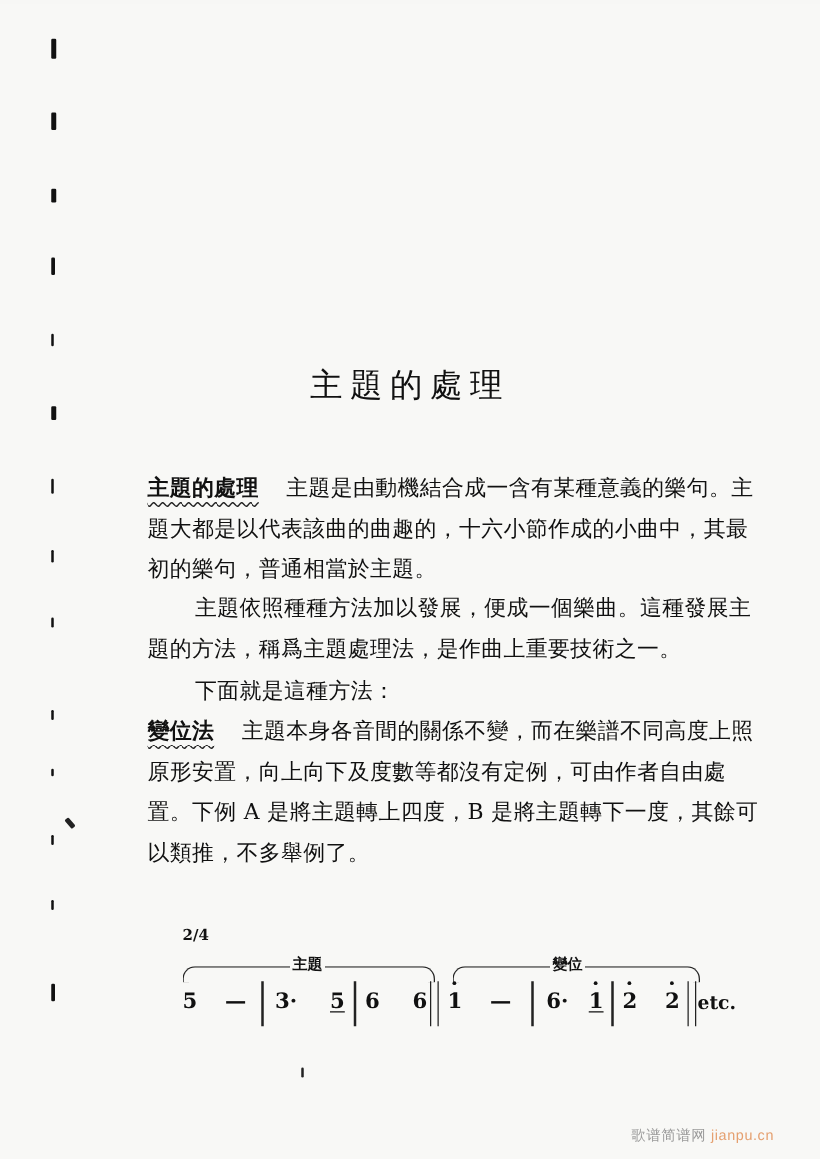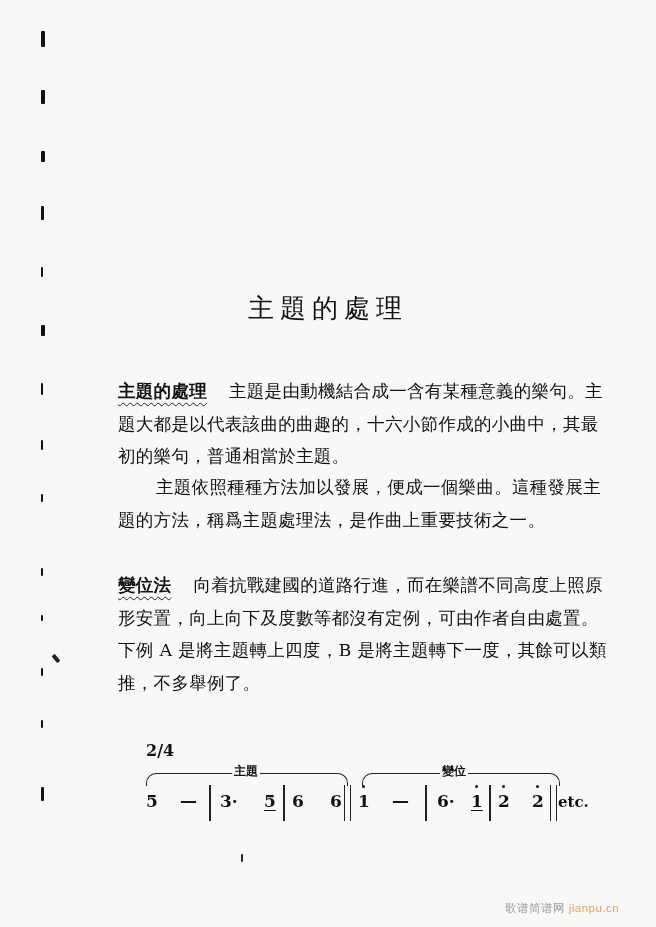--- a/index.html
+++ b/index.html
@@ -67,21 +67,21 @@
       font-weight: bold;
     }
     .term-gap { display: inline-block; width: 22px; }
     .example-gap { display: inline-block; width: 26px; }
     .time-sig {
       position: absolute;
       left: 146px;
       top: 738px;
       font-family: "DejaVu Serif", serif;
       font-weight: bold;
-      font-size: 16px;
+      font-size: 12px;
     }
     
     .notation {
       position: absolute;
       left: 140px;
       top: 760px;
       width: 460px;
       height: 70px;
     }
     .phrase-arc {
@@ -182,23 +182,26 @@
   <div class="title">主題的處理</div>
 
   <div class="body-text para2">
     <span class="indent"></span><span>主題依照種種方法加以發展，便成一個樂曲。這種發展主題的方法，稱爲主題處理法，是作曲上重要技術之一。</span>
   </div>
 
   <div class="body-text para1">
     <span class="wavy">主題的處理</span><span class="term-gap"></span><span>主題是由動機結合成一含有某種意義的樂句。主題大都是以代表該曲的曲趣的，十六小節作成的小曲中，其最初的樂句，普通相當於主題。</span>
   </div>
 
+  <div class="body-text para3">
+    <span class="indent"></span><span>下面就是這種方法：</span>
+  </div>
 
   <div class="body-text para4">
-    <span class="wavy">變位法</span><span class="term-gap"></span><span>向着抗戰建國的道路行進，而在樂譜不同高度上照原形安置，向上向下及度數等都沒有定例，可由作者自由處置。下例 A 是將主題轉上四度，B 是將主題轉下一度，其餘可以類推，不多舉例了。</span>
+    <span class="wavy">變位法</span><span class="term-gap"></span><span>主題本身各音間的關係不變，而在樂譜不同高度上照原形安置，向上向下及度數等都沒有定例，可由作者自由處置。下例 A 是將主題轉上四度，B 是將主題轉下一度，其餘可以類推，不多舉例了。</span>
   </div>
 
 
   <div class="time-sig">2/4</div>
 
   <div class="notation">
     <div class="phrase-arc" style="left:6px;width:200px;"></div>
     <div class="phrase-label" style="left:92px;">主題</div>
 
     <div class="phrase-arc" style="left:222px;width:196px;"></div>

